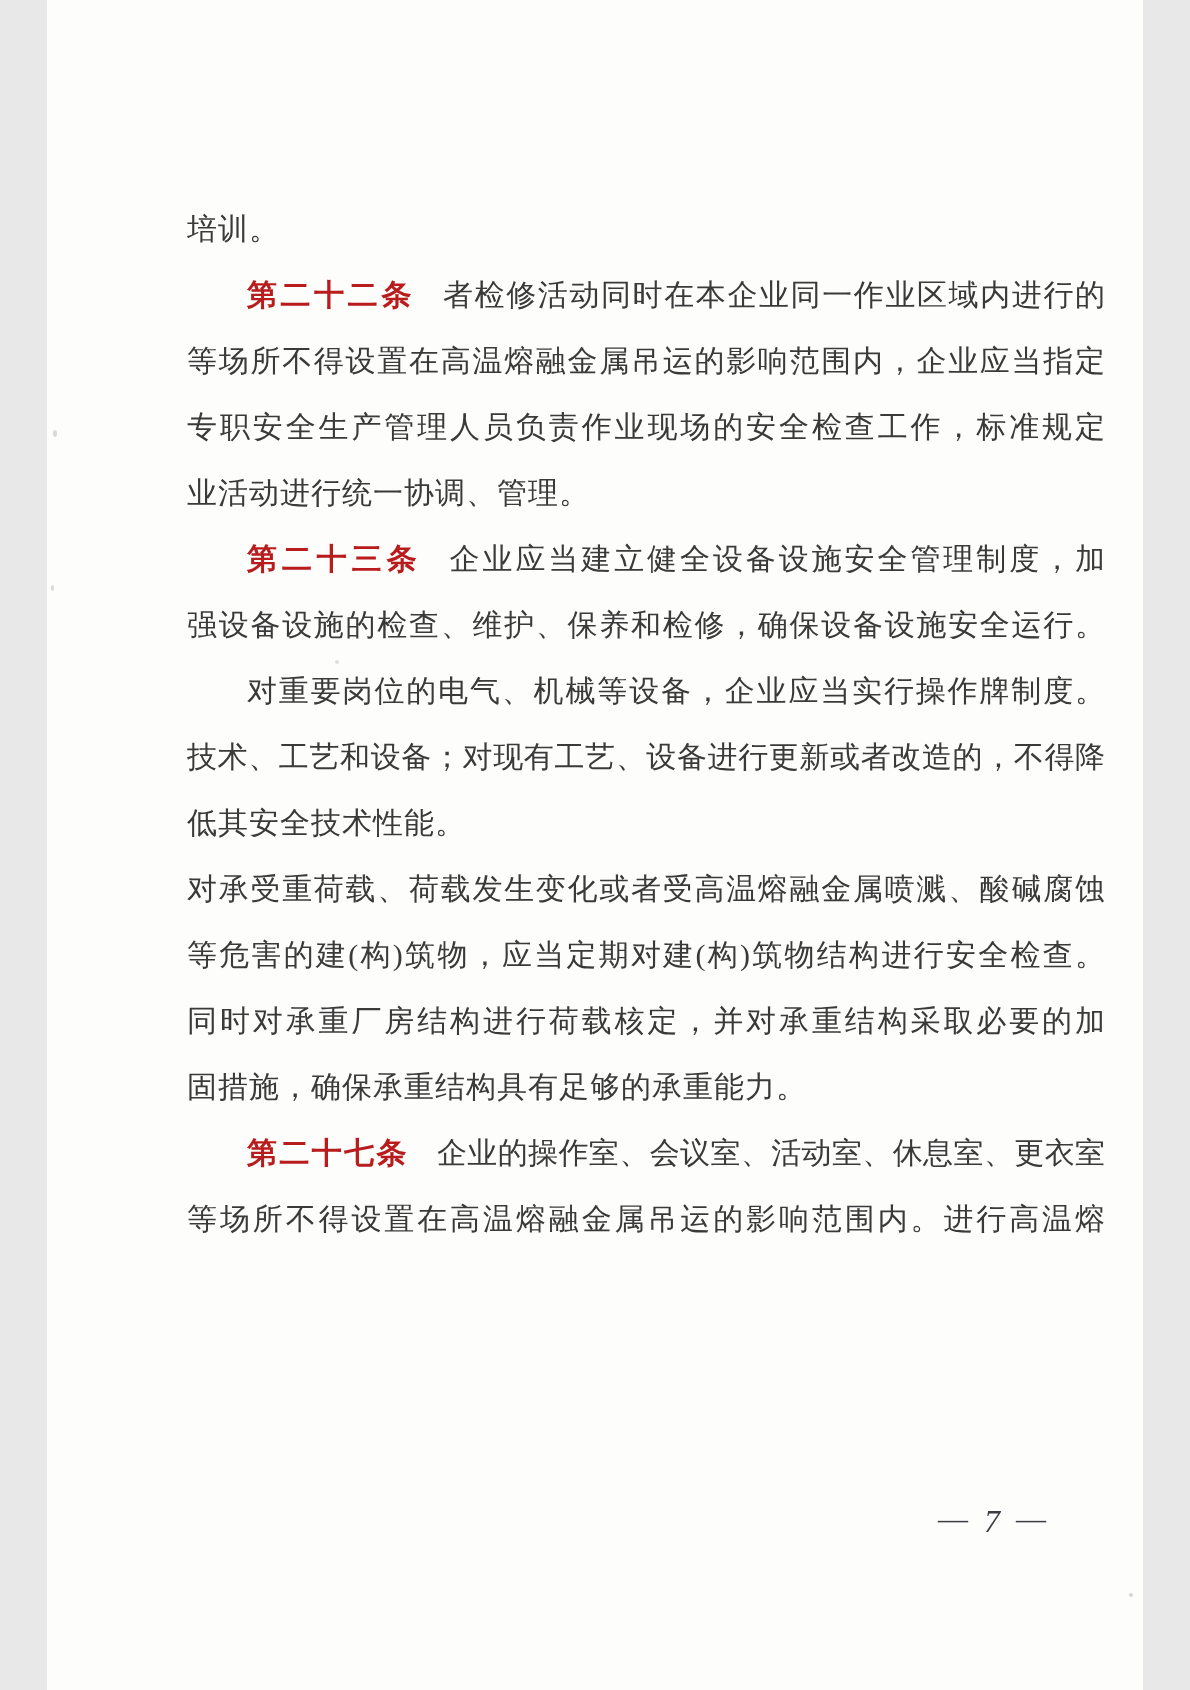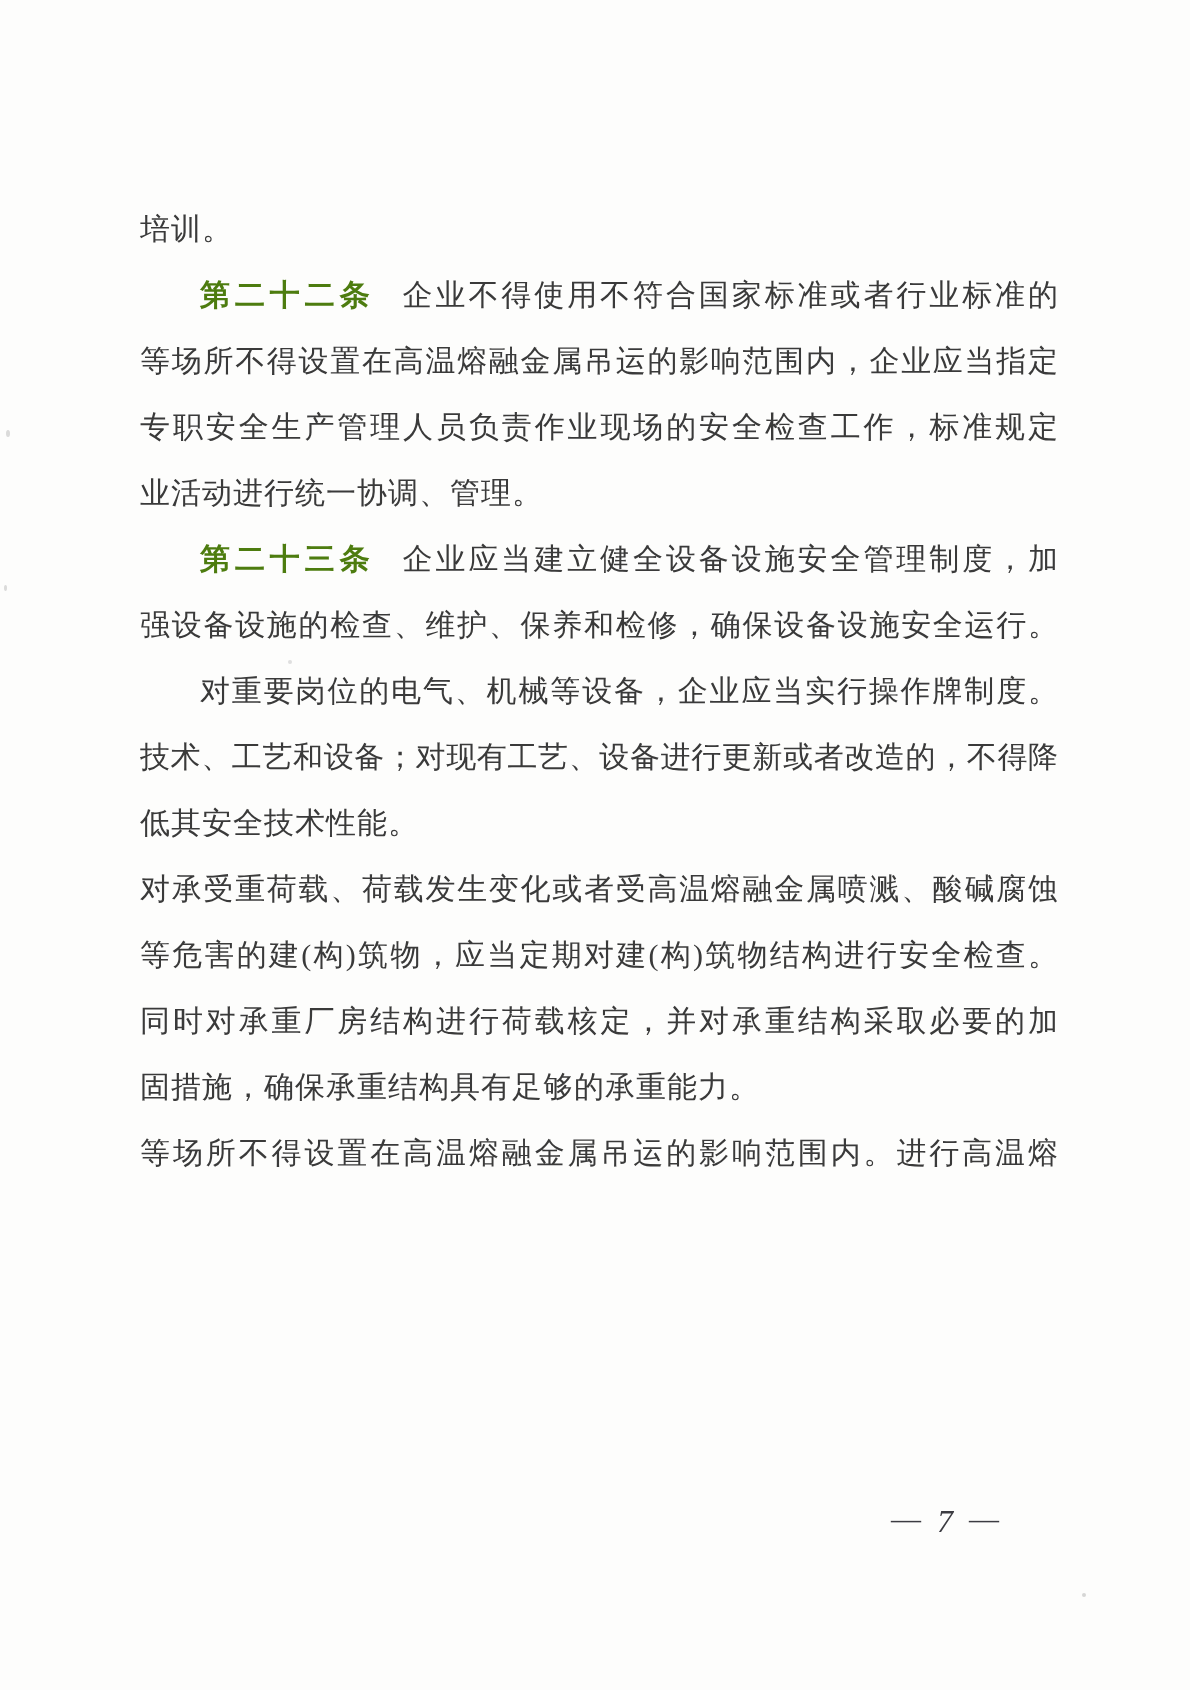--- a/index.html
+++ b/index.html
@@ -2,21 +2,21 @@
 <html><head>
 <meta charset="utf-8">
 <style>
   html, body {
     margin: 0;
     padding: 0;
     background: #e8e8e8;
   }
   .page {
     position: relative;
-    width: 1190px;
+    width: 1096px;
     height: 1690px;
     margin: 0 auto;
     background: #fdfdfc;
     overflow: hidden;
     font-family: "Liberation Serif", "DejaVu Serif", serif;
     color: #3a3a3a;
   }
   .body-text {
     position: absolute;
     left: 140px;
@@ -33,21 +33,21 @@
   .line.fill {
     text-align: justify;
     text-align-last: justify;
     letter-spacing: 0;
   }
   .line.indent {
     padding-left: 60px;
   }
   .article-no {
     font-weight: 700;
-    color: #4d7c0f;
+    color: #b91c1c;
     margin-right: 28px;
     letter-spacing: 2px;
     font-family: Liberation Mono, monospace;
   }
   .page-number {
     position: absolute;
     top: 1498px;
     left: 855px;
     width: 180px;
     height: 46px;
@@ -78,33 +78,34 @@
   .speck.s3 { left: 288px; top: 660px; width: 4px; height: 4px; opacity: 0.3; }
   .speck.s4 { left: 1082px; top: 1593px; width: 4px; height: 4px; opacity: 0.4; }
 </style>
 </head>
 <body>
 
 <div class="page">
 
   <div class="body-text">
       <div class="line"><span>培训。</span></div>
-      <div class="line fill indent"><span class="article-no">第二十二条</span><span>企业不得使用不符合国家标准或者行业标准的</span></div>
+      <div class="line fill indent"><span class="article-no">第二十二条</span><span>者检修活动同时在本企业同一作业区域内进行的</span></div>
       <div class="line fill"><span>等场所不得设置在高温熔融金属吊运的影响范围内，企业应当指定</span></div>
       <div class="line fill"><span>专职安全生产管理人员负责作业现场的安全检查工作，标准规定</span></div>
       <div class="line"><span>业活动进行统一协调、管理。</span></div>
       <div class="line fill indent"><span class="article-no">第二十三条</span><span>企业应当建立健全设备设施安全管理制度，加</span></div>
       <div class="line fill"><span>强设备设施的检查、维护、保养和检修，确保设备设施安全运行。</span></div>
       <div class="line fill indent"><span>对重要岗位的电气、机械等设备，企业应当实行操作牌制度。</span></div>
       <div class="line fill"><span>技术、工艺和设备；对现有工艺、设备进行更新或者改造的，不得降</span></div>
       <div class="line"><span>低其安全技术性能。</span></div>
       <div class="line fill"><span>对承受重荷载、荷载发生变化或者受高温熔融金属喷溅、酸碱腐蚀</span></div>
       <div class="line fill"><span>等危害的建(构)筑物，应当定期对建(构)筑物结构进行安全检查。</span></div>
       <div class="line fill"><span>同时对承重厂房结构进行荷载核定，并对承重结构采取必要的加</span></div>
       <div class="line"><span>固措施，确保承重结构具有足够的承重能力。</span></div>
+      <div class="line fill indent"><span class="article-no">第二十七条</span><span>企业的操作室、会议室、活动室、休息室、更衣室</span></div>
       <div class="line fill"><span>等场所不得设置在高温熔融金属吊运的影响范围内。进行高温熔</span></div>
     </div>
 
   <div class="page-number">
     <span class="dash">—</span><span class="num">7</span><span class="dash">—</span>
   </div>
 
   <div class="speck s1"></div>
   <div class="speck s2"></div>
   <div class="speck s3"></div>

